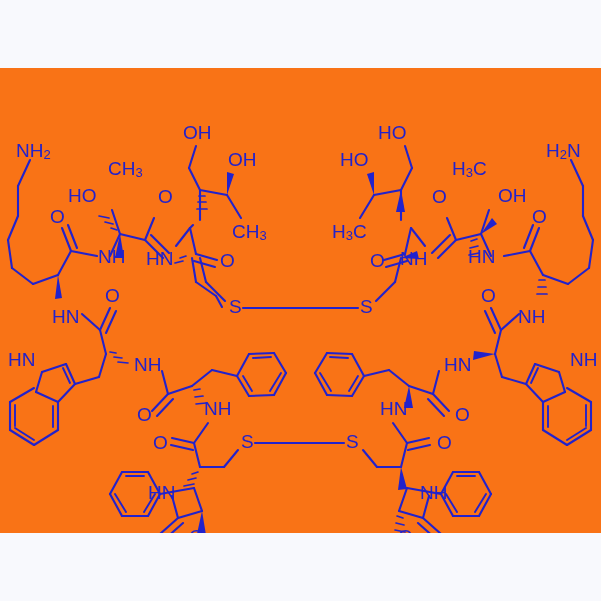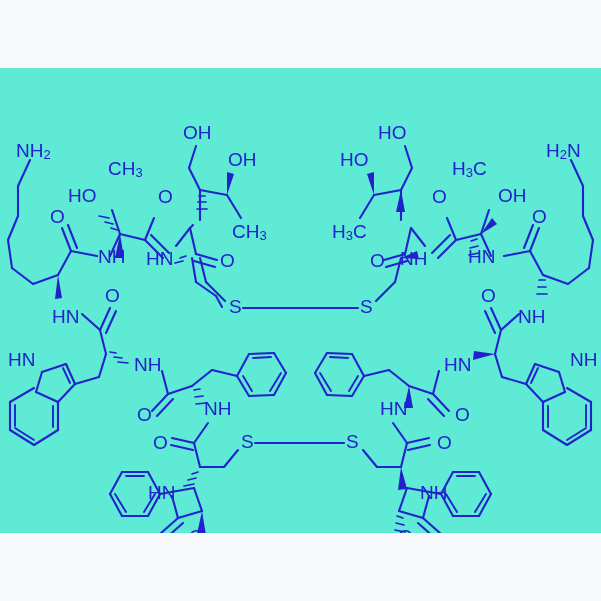--- a/index.html
+++ b/index.html
@@ -22,21 +22,21 @@
     font-family:"Liberation Sans", sans-serif;
     font-size:19px;fill:#2222cc;font-weight:400;
     dominant-baseline:middle;
   }
   text.atom tspan.sub{font-size:13px;}
 </style>
 </head>
 <body style="background: rgb(248, 249, 253);">
 
 <div id="stage">
-  <div id="canvas" style="background: #5eead4;">
+  <div id="canvas" style="background: #f97316;">
   <svg viewBox="0 0 601 465" xmlns="http://www.w3.org/2000/svg">
 
     <g>
 
       <g>
         <path class="bond" d="M30,92 L18,118"></path>
         <path class="bond" d="M18,118 L18,148"></path>
         <path class="bond" d="M18,148 L8,172"></path>
         <path class="bond" d="M8,172 L12,200"></path>
         <path class="bond" d="M12,200 L33,216"></path>

